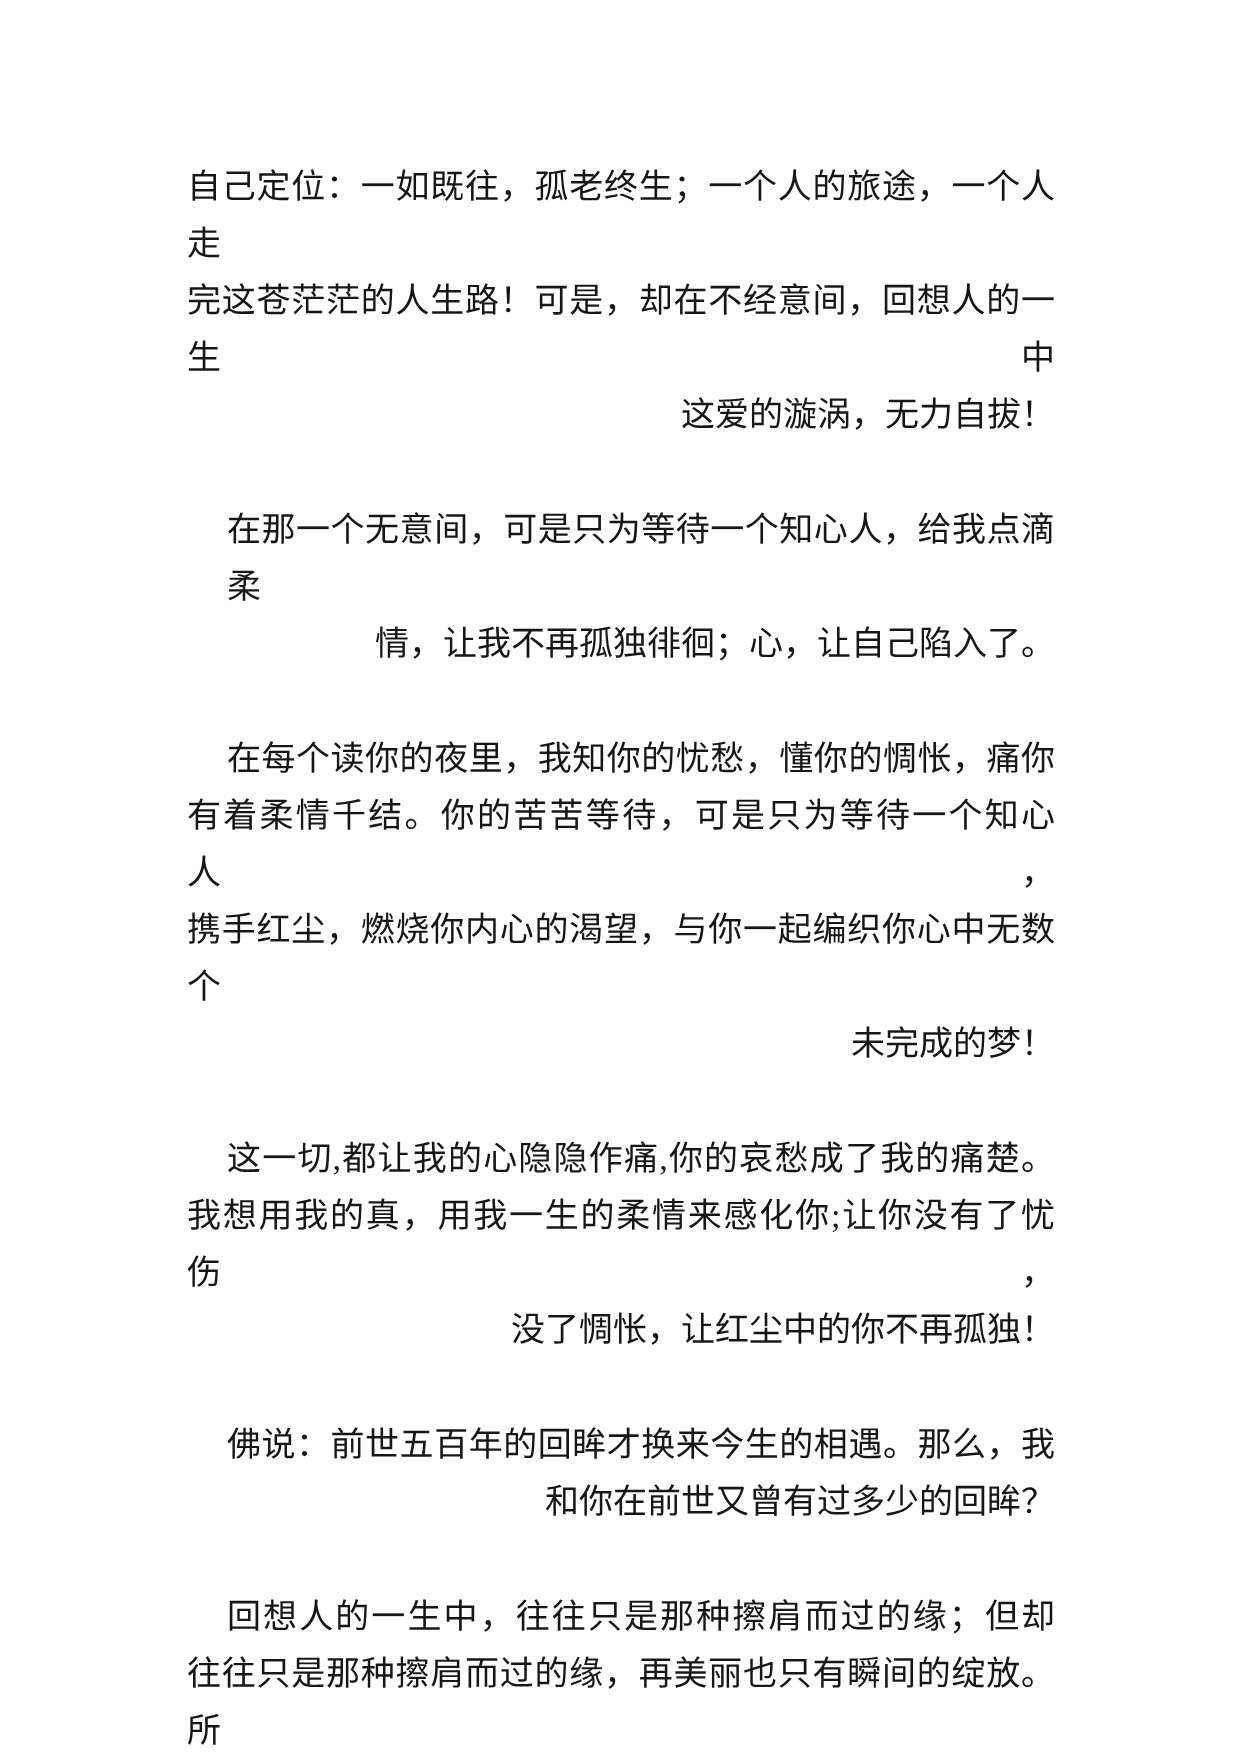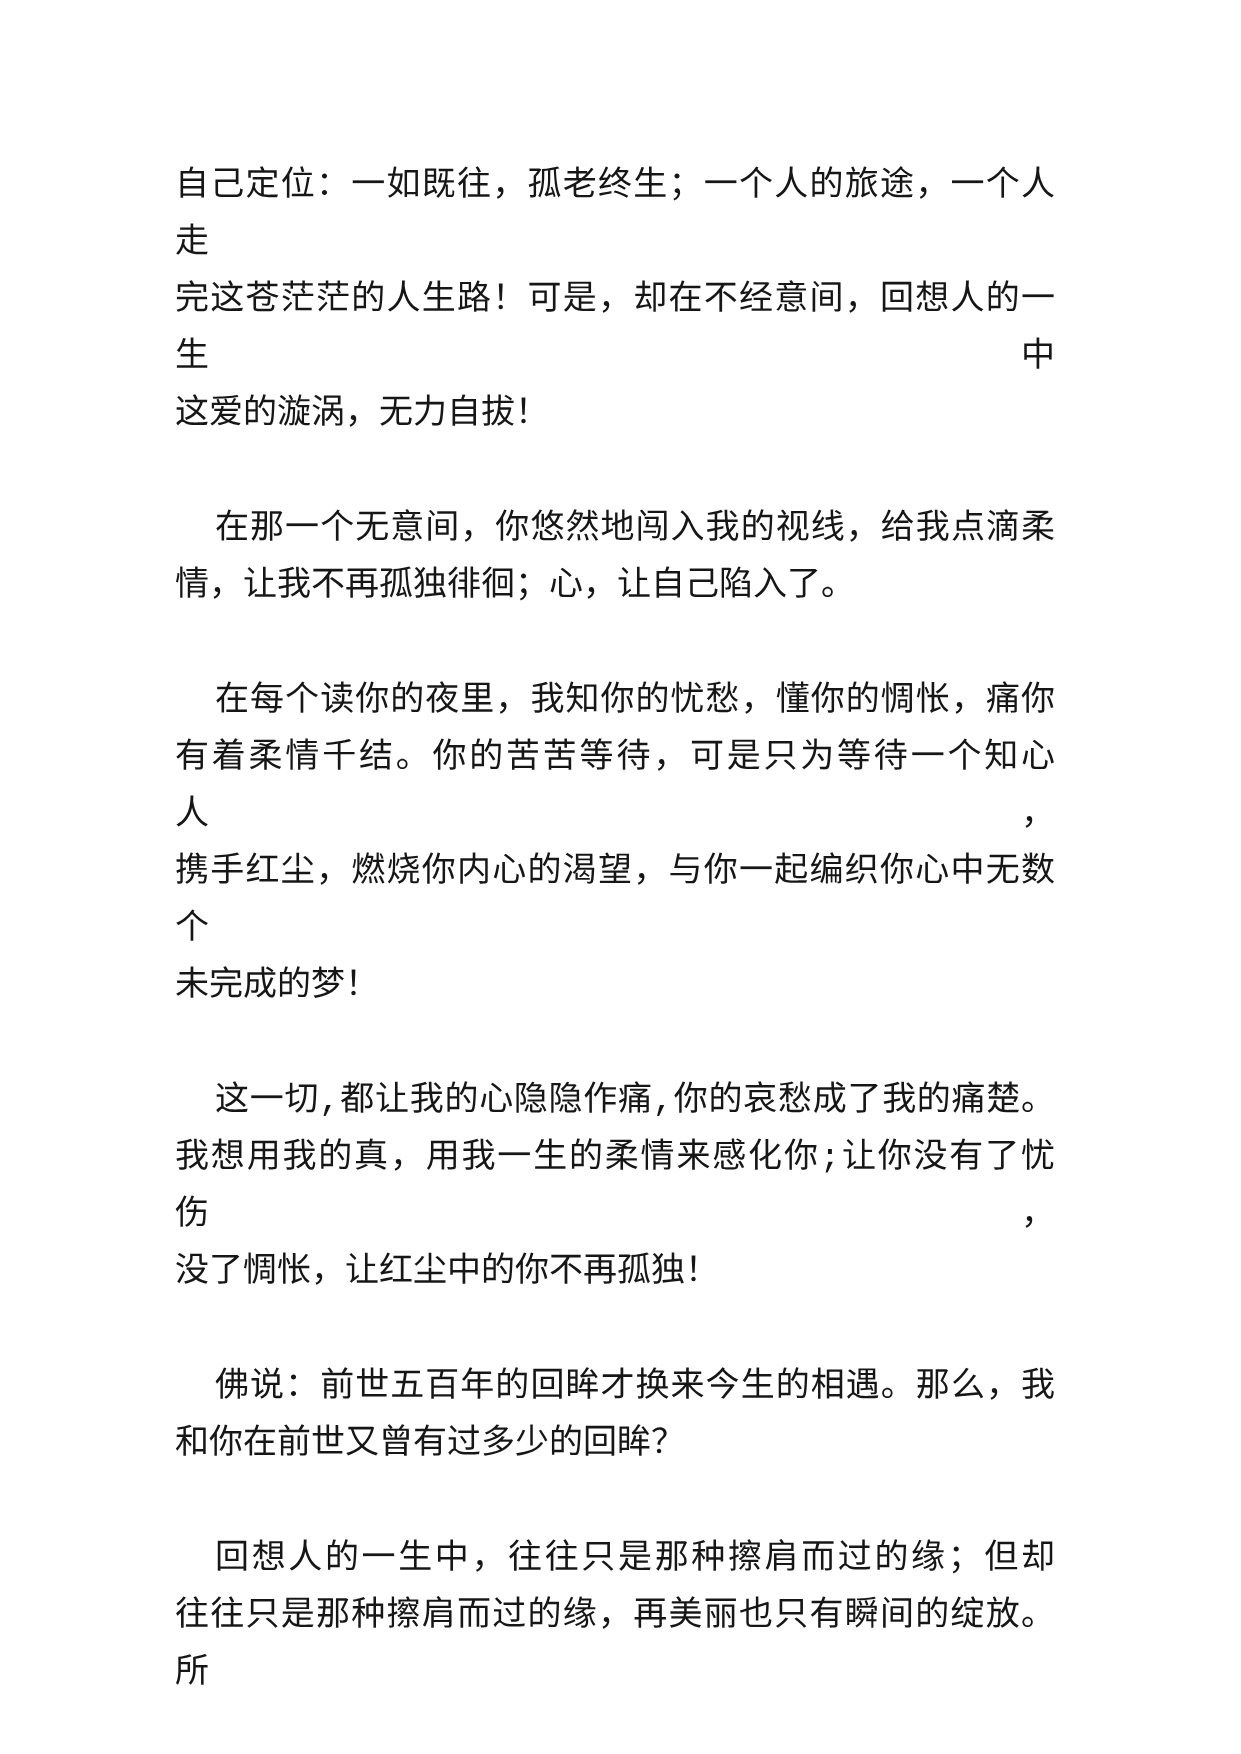--- a/index.html
+++ b/index.html
@@ -19,54 +19,53 @@
     left: 175px;
     top: 158px;
     width: 880px;
     font-family: "Liberation Serif", "DejaVu Serif", serif;
     font-size: 34px;
     line-height: 57px;
     color: #161616;
     font-weight: 300;
   }
   .para {
-    margin: 0 0 58px 0;
-    font-family: Liberation Mono, monospace;
+    margin: 0 0 58px 12px;
   }
   .para:last-child {
     margin-bottom: 0;
   }
   
   .jl {
     text-align: justify;
     text-align-last: justify;
   }
   
   .ll {
-    text-align: left;
+    text-align: right;
   }
   
   .indent {
     padding-left: 40px;
   }
 </style>
 </head>
 <body>
 
 <div class="page">
   <div class="text-block">
 
     <div class="para">
       <div class="jl">自己定位：一如既往，孤老终生；一个人的旅途，一个人走</div>
       <div class="jl">完这苍茫茫的人生路！可是，却在不经意间，回想人的一生中</div>
       <div class="ll">这爱的漩涡，无力自拔！</div>
     </div>
 
     <div class="para">
-      <div class="jl indent">在那一个无意间，你悠然地闯入我的视线，给我点滴柔</div>
+      <div class="jl indent">在那一个无意间，可是只为等待一个知心人，给我点滴柔</div>
       <div class="ll">情，让我不再孤独徘徊；心，让自己陷入了。</div>
     </div>
 
     <div class="para">
       <div class="jl indent">在每个读你的夜里，我知你的忧愁，懂你的惆怅，痛你</div>
       <div class="jl">有着柔情千结。你的苦苦等待，可是只为等待一个知心人，</div>
       <div class="jl">携手红尘，燃烧你内心的渴望，与你一起编织你心中无数个</div>
       <div class="ll">未完成的梦！</div>
     </div>
 

